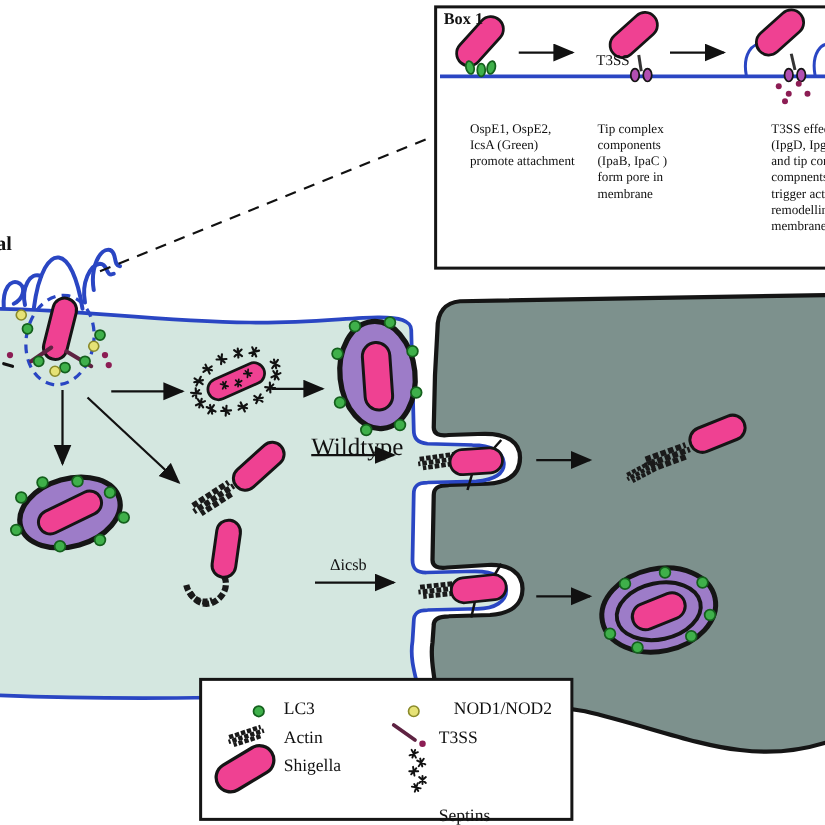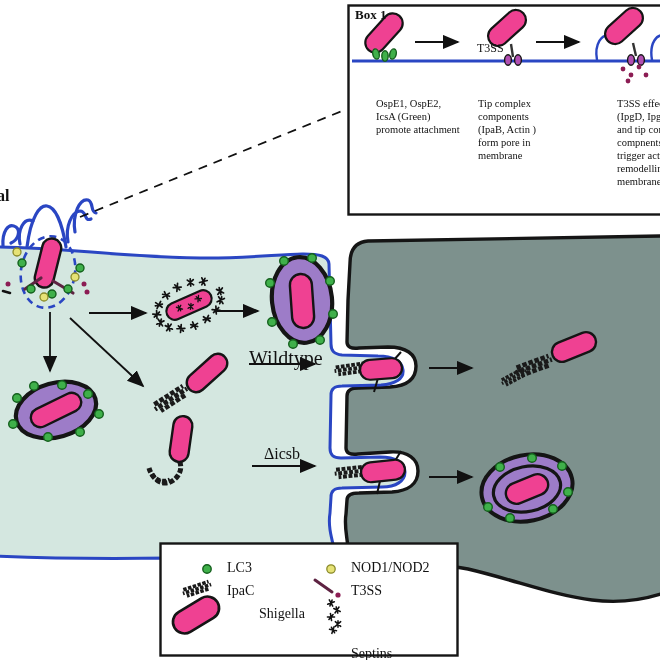--- a/index.html
+++ b/index.html
@@ -288,32 +288,32 @@
 <div class="lbl bold" style="left:-3px;top:187px;font-size:16px;">al</div>
 
 <div class="lbl bold" style="left:355px;top:8px;font-size:13px;">Box 1</div>
 <div class="lbl" style="left:477px;top:42px;font-size:12px;">T3SS</div>
 
 <div class="cap" style="left:352px;top:97px;margin-left:24px;">OspE1, OspE2,
 IcsA (Green)
 promote attachment</div>
 <div class="cap" style="left:478px;top:97px;">Tip complex
 components
-(IpaB, Actin )
+(IpaB, IpaC )
 form pore in
 membrane</div>
 <div class="cap" style="left:617px;top:97px;">T3SS effectors
 (IpgD, IpgB)
 and tip complex
 compnents
 trigger actin
 remodelling
 membrane</div>
 
 <div class="lbl" style="left:249px;top:347px;font-size:20px;">Wildtype</div>
-<div class="lbl" style="left:264px;top:445px;font-size:16px;">Δicsb</div>
+<div class="lbl" style="left:264px;top:445px;font-size:13px;">Δicsb</div>
 
 <div class="lbl" style="left:227px;top:560px;font-size:14px;text-align:right;">LC3</div>
-<div class="lbl" style="left:227px;top:583px;font-size:14px;">IpaC</div>
-<div class="lbl" style="left:227px;top:606px;font-size:14px;margin-left:32px;">Shigella</div>
-<div class="lbl" style="left:351px;top:560px;font-size:14px;">NOD1/NOD2</div>
+<div class="lbl" style="left:227px;top:583px;font-size:14px;">Actin</div>
+<div class="lbl" style="left:227px;top:606px;font-size:14px;">Shigella</div>
+<div class="lbl" style="left:363px;top:560px;font-size:14px;">NOD1/NOD2</div>
 <div class="lbl" style="left:351px;top:583px;font-size:14px;">T3SS</div>
 <div class="lbl" style="left:351px;top:606px;font-size:14px;margin-top:40px;">Septins</div>
 
 </body></html>

